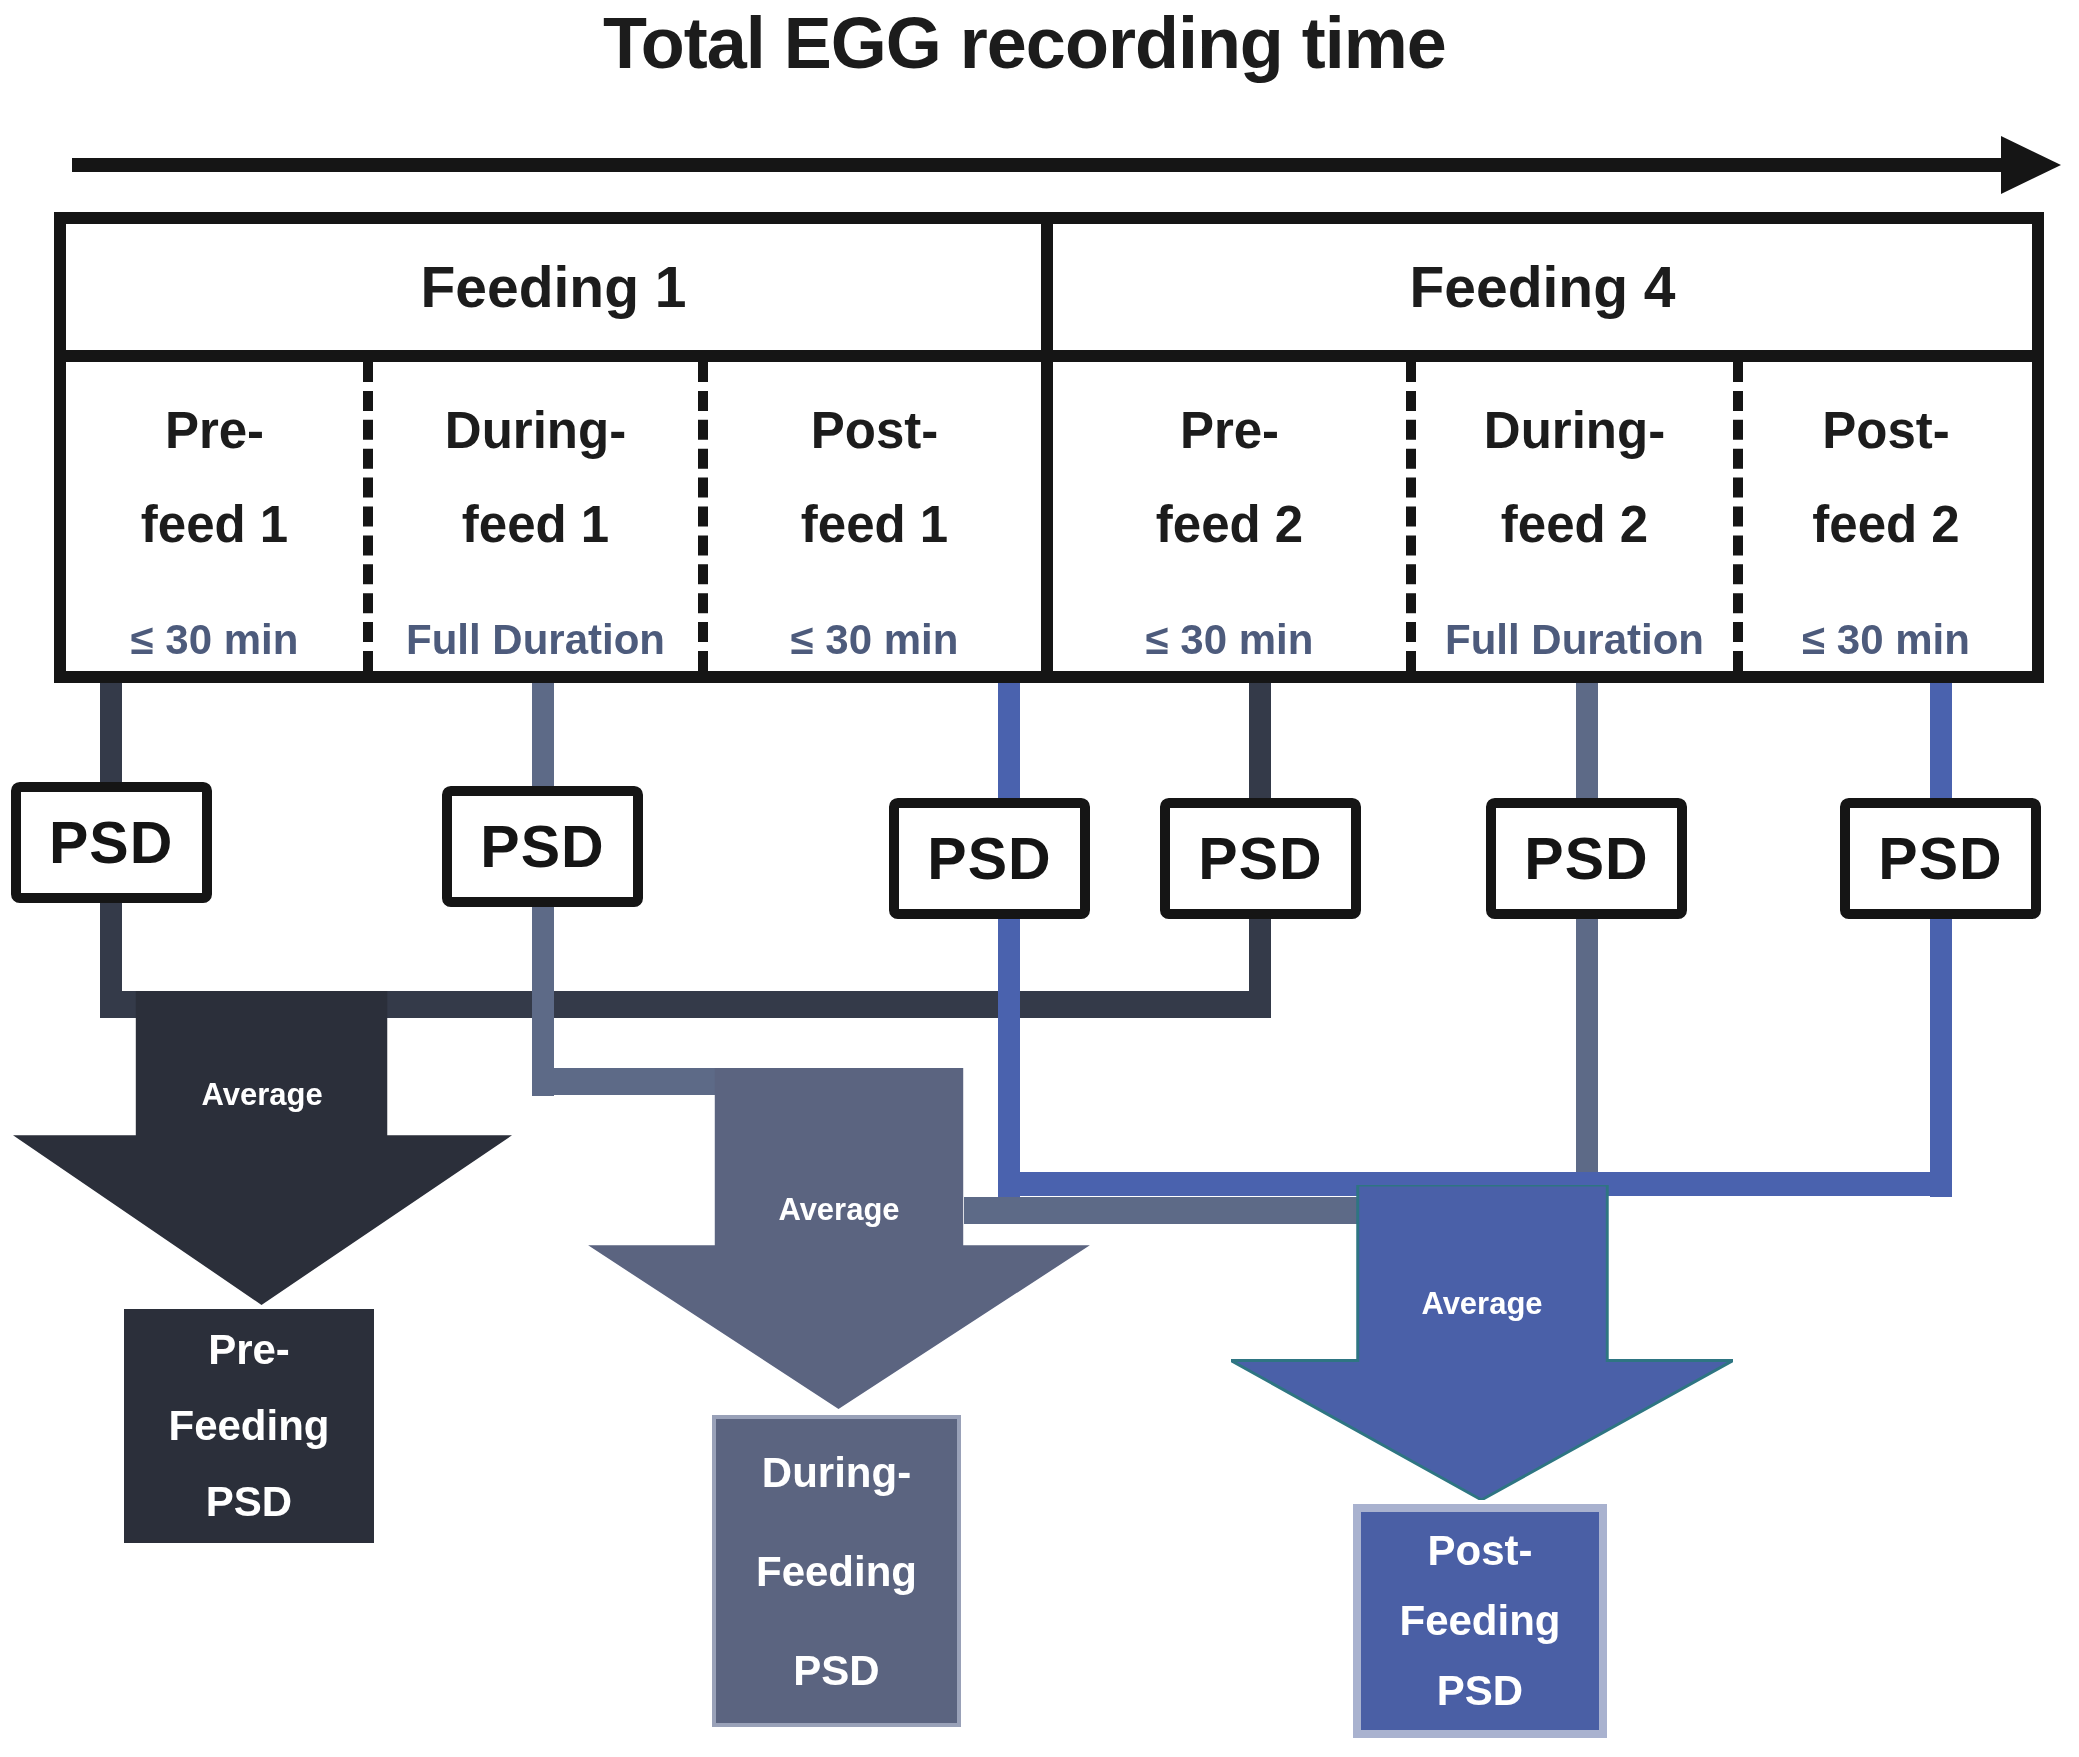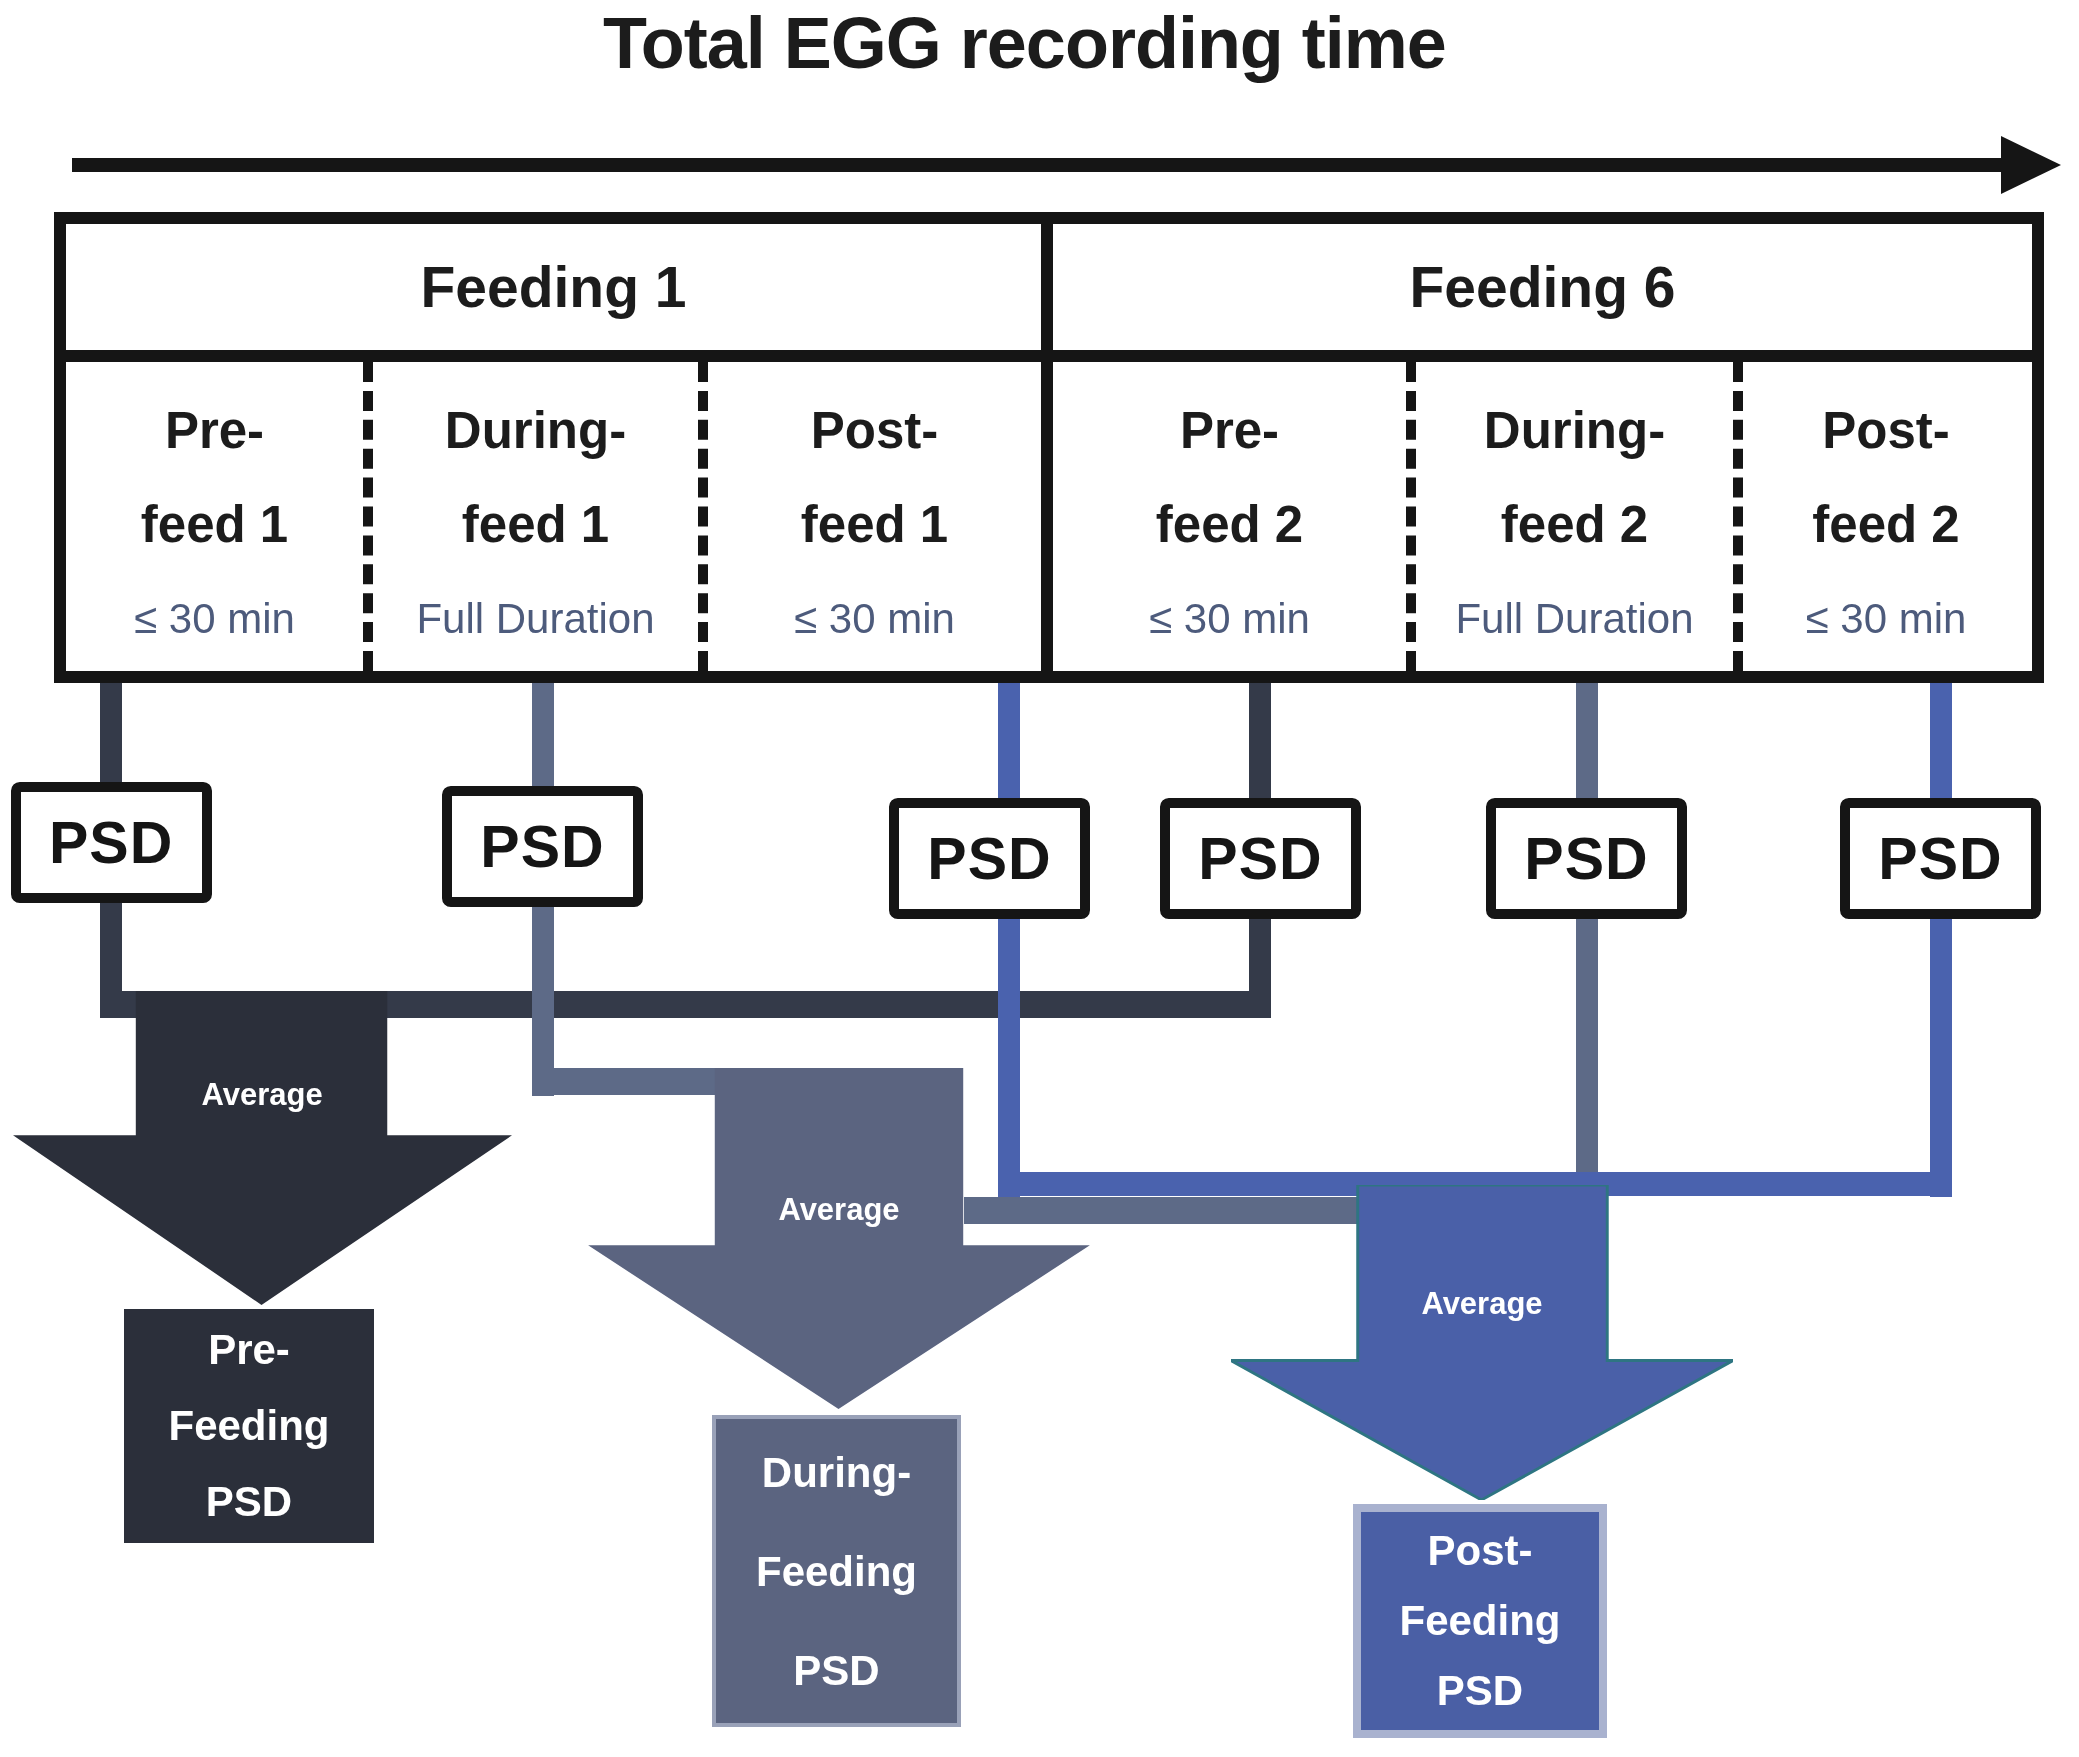--- a/index.html
+++ b/index.html
@@ -29,21 +29,21 @@
   .h1{width:975px;}.h2{flex:1;border-left:12.7px solid var(--black);box-sizing:border-box;}
   .hcell{display:flex;align-items:center;justify-content:center;height:100%;
          font-size:57px;font-weight:bold;color:#1c1c1c;}
   .b1{width:975px;display:flex;}
   .b2{flex:1;border-left:12.7px solid var(--black);box-sizing:border-box;display:flex;}
   .col{box-sizing:border-box;display:flex;flex-direction:column;align-items:center;padding-top:21.5px;}
   .col.dash{border-left:10.7px dashed var(--black);}
   .c1a{width:297px;}.c1b{width:335px;}.c1c{width:343px;}
   .c2a{width:353px;}.c2b{width:327px;}.c2c{width:296px;}
   .col .ln{font-size:51px;font-weight:bold;color:#1c1c1c;line-height:94px;text-align:center;}
-  .col .dur{margin-top:auto;padding-bottom:28px;font-size:42px;font-weight:normal;color:var(--duration-text);}
+  .col .dur{margin-top:auto;padding-bottom:7px;font-size:42px;font-weight:bold;color:var(--duration-text);}
 
   
   .seg{position:absolute;}
   .seg-dark{background:var(--dark-line);}
   .seg-gray{background:var(--gray-line);}
   .seg-blue{background:var(--blue-line);}
 
   
   .psd{position:absolute;width:201px;height:121px;background:#fff;border:10.7px solid var(--black);
        border-radius:8.8px;box-sizing:border-box;display:flex;align-items:center;justify-content:center;
@@ -70,21 +70,21 @@
 
   <div id="title">Total EGG recording time</div>
 
   <div class="tl-line"></div>
   <div class="tl-head"></div>
 
   <div id="ttable">
     <div class="t-inner">
       <div class="t-head">
         <div class="h1 hcell">Feeding 1</div>
-        <div class="h2 hcell">Feeding 6</div>
+        <div class="h2 hcell">Feeding 4</div>
       </div>
       <div class="t-body">
         <div class="b1">
           <div class="col c1a">
             <div class="ln">Pre-</div>
             <div class="ln">feed 1</div>
             <div class="dur">≤ 30 min</div>
           </div>
           <div class="col dash c1b">
             <div class="ln">During-</div>

